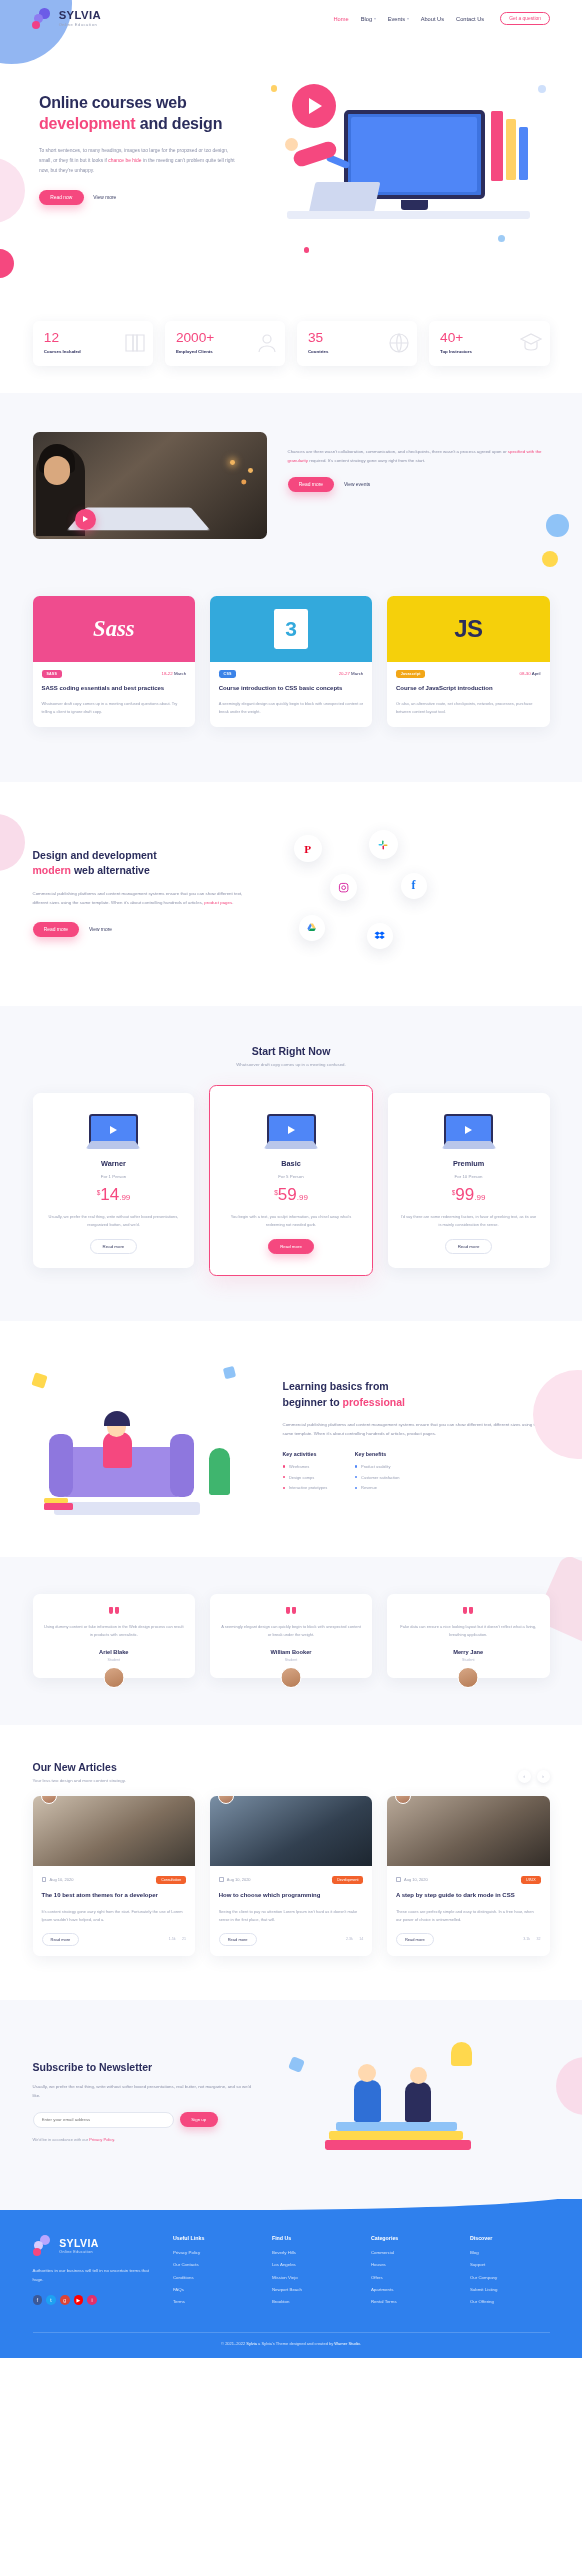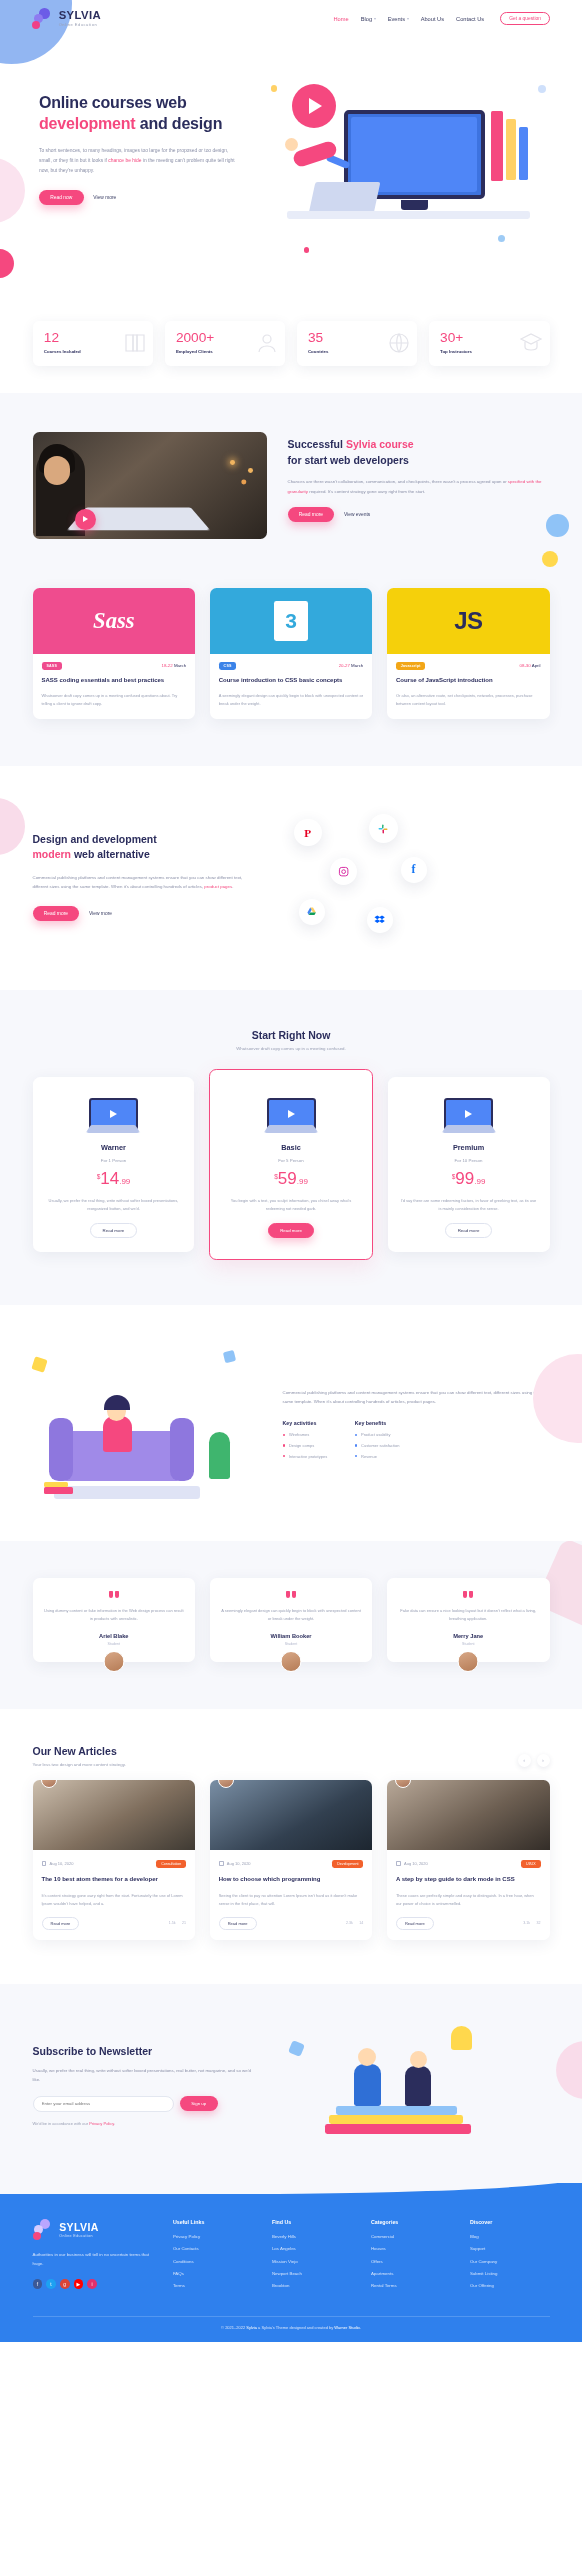--- a/index.html
+++ b/index.html
@@ -90,21 +90,21 @@
   .succ-copy p a{ color:#f5487f; text-decoration:none;}
   .succ-btns{ display:flex; gap:9.7px; align-items:center; margin-top:11.3px;}
 
   
   .events-sec{ background:#f7f8fc; padding:6.5px 0 47px; position:relative;}
   .sec-head{ width:517px; margin:0 auto 13px; display:flex; align-items:flex-end;}
   .sec-head h2{ font-size:10.5px; font-weight:bold; color:#2b2d5c;}
   .sec-head .sub{ font-size:4.4px; color:#9aa0b5; margin-top:4.9px;}
   .arrows{ margin-left:auto; display:flex; gap:5.7px;}
   .arrow{ width:13px;height:13px;border-radius:50%;background:#fff;box-shadow:0 1.6px 5.7px rgba(40,50,90,.10); display:flex;align-items:center;justify-content:center; font-size:5.7px; color:#b2b7cc; cursor:pointer;}
-  .cards3{ width:517px; margin:0 auto; display:flex; gap:14.6px;}
+  .cards3{ width:517px; margin:8px auto; display:flex; gap:14.6px;}
   .ev-card{ flex:1; background:#fff; border-radius:6.5px; overflow:hidden; box-shadow:0 3.2px 14.6px rgba(40,50,90,.07);}
   .ev-top{ height:66px; display:flex; align-items:center; justify-content:center; position:relative;}
   .ev-top.sass{ background:#ef4c8e;}
   .ev-top.css{ background:#33a9dc;}
   .ev-top.js{ background:#f5d00b;}
   .sass-logo{ font-family:"Liberation Serif", serif; font-style:italic; font-size:22.6px; color:#fff; font-weight:bold;}
   .css-logo{ width:34px;height:40px;background:#fff;border-radius:2.4px; display:flex;align-items:center;justify-content:center; font-size:21px;color:#33a9dc;font-weight:bold;}
   .js-logo{ font-size:24px; font-weight:bold; color:#2b2d5c; letter-spacing:-0.8px;}
   .ev-body{ padding:8px 9px 10.5px;}
   .ev-meta{ display:flex; align-items:center;}
@@ -313,21 +313,21 @@
     </div>
     <div class="stat-card">
       <div class="stat-num">35</div>
       <div class="stat-label">Countries</div>
       <svg class="stat-ico" viewBox="0 0 24 24" fill="none" stroke="#2b2d5c" stroke-width="1.2">
           <circle cx="12" cy="12" r="9"></circle>
           <path d="M3 12h18M12 3c3 3.5 3 14 0 18M12 3c-3 3.5-3 14 0 18"></path>
         </svg>
     </div>
     <div class="stat-card">
-      <div class="stat-num">30+</div>
+      <div class="stat-num">40+</div>
       <div class="stat-label">Top Instructors</div>
       <svg class="stat-ico" viewBox="0 0 24 24" fill="none" stroke="#2b2d5c" stroke-width="1.2">
           <path d="M2 8l10-5 10 5-10 5z"></path>
           <path d="M6 11v5c0 2 3 3 6 3s6-1 6-3v-5"></path>
         </svg>
     </div>
   </div>
 
   <section class="success-sec">
     <div class="hero-bg-circle" style="right:13px;top:121px;width:22.6px;height:22.6px;background:#8fc3f7;"></div>
@@ -337,24 +337,20 @@
         <div class="lamp"></div>
         <div class="person"></div>
           <div class="hair"></div>
           <div class="face"></div>
         <div class="lap"></div>
         <div class="succ-play">
             <div class="t"></div>
           </div>
       </div>
       <div class="succ-copy">
-        <h2>
-          <span>Successful </span><span class="pink">Sylvia course</span><br>
-          <span>for start web developers</span>
-        </h2>
         <p>
           <span>Chances are there wasn't collaboration, communication, and checkpoints, there wasn't a process agreed upon or </span><a href="#">specified with the granularity</a><span> required. It's content strategy gone awry right from the start.</span>
         </p>
         <div class="succ-btns">
           <button class="btn-pink">Read more</button>
           <button class="btn-ghost">View events</button>
         </div>
       </div>
     </div>
   </section>
@@ -513,20 +509,24 @@
         <div style="position:absolute;left:74px;bottom:78px;width:19.4px;height:19.4px;background:#ffd9b0;border-radius:50%;"></div>
         <div style="position:absolute;left:71px;bottom:89px;width:26px;height:14.6px;background:#2d2a5e;border-radius:13px 13px 0 0;"></div>
         <div style="position:absolute;left:21px;bottom:0;width:146px;height:13px;background:#dfe3f5;border-radius:3.2px;"></div>
         <div style="position:absolute;left:176px;bottom:19.4px;width:21px;height:47px;background:#3fb56e;border-radius:10.5px 10.5px 2.4px 2.4px;"></div>
         <div style="position:absolute;left:0px;top:13px;width:13px;height:13px;background:#ffd84d;border-radius:2.4px;transform:rotate(18deg);"></div>
         <div style="position:absolute;left:191px;top:6.5px;width:11.3px;height:11.3px;background:#8fc3f7;border-radius:2.4px;transform:rotate(-14deg);"></div>
         <div style="position:absolute;left:11.3px;bottom:4.9px;width:29px;height:6.5px;background:#f5487f;border-radius:1.6px;"></div>
         <div style="position:absolute;left:11.3px;bottom:11.3px;width:24px;height:5.7px;background:#ffd84d;border-radius:1.6px;"></div>
       </div>
       <div class="learn-copy">
+        <h2>
+          <span>Learning basics from</span><br>
+          <span>beginner to </span><span class="pink">professional</span>
+        </h2>
         <p>Commercial publishing platforms and content management systems ensure that you can show different text, different sizes using the same template. When it's about controlling hundreds of articles, product pages.</p>
         <div class="learn-cols">
           <div>
             <div class="lc-title">Key activities</div>
             <div class="lc-item">
                 <i class="lc-bullet"></i>
                 <span>Wireframes</span>
               </div>
             <div class="lc-item">
                 <i class="lc-bullet"></i>

